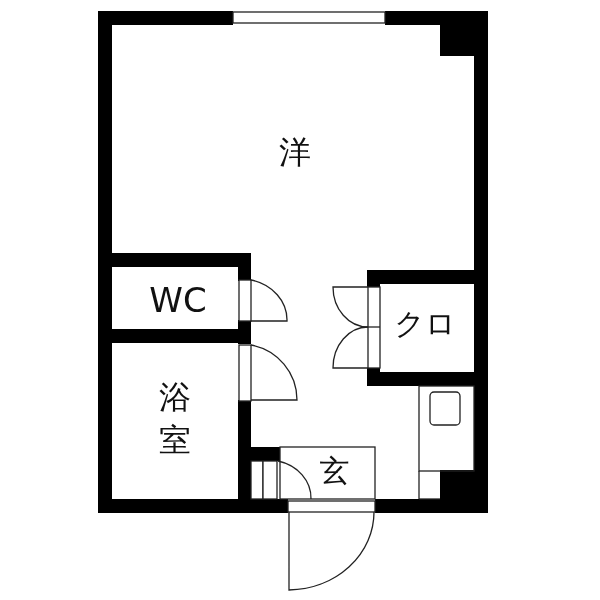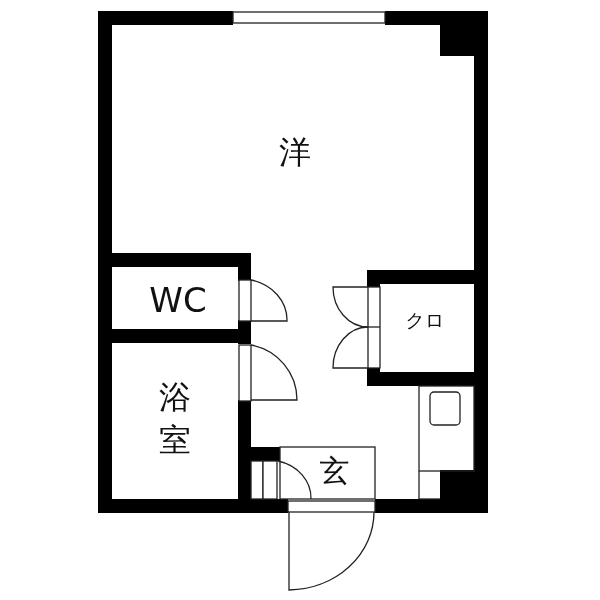--- a/index.html
+++ b/index.html
@@ -68,14 +68,14 @@
 
     <rect x="288" y="501" width="87" height="11" fill="#fff"></rect>
     <path d="M289 512 L289 590 A86 78 0 0 0 374 512"></path>
   </g>
 </svg>
 
 <div class="lbl" style="left:270px;top:136px;width:50px;font-size:32px;">洋</div>
 <div class="lbl" style="left:128px;top:283px;width:100px;font-size:34px;">WC</div>
 <div class="lbl" style="left:150px;top:381px;width:50px;font-size:32px;">浴</div>
 <div class="lbl" style="left:150px;top:424px;width:50px;font-size:32px;">室</div>
-<div class="lbl" style="left:385px;top:311px;width:80px;font-size:19px;">クロ</div>
+<div class="lbl" style="left:385px;top:311px;width:80px;font-size:30px;font-family:Liberation Mono, monospace;">クロ</div>
 <div class="lbl" style="left:312px;top:456px;width:45px;font-size:30px;">玄</div>
 
 </body></html>

